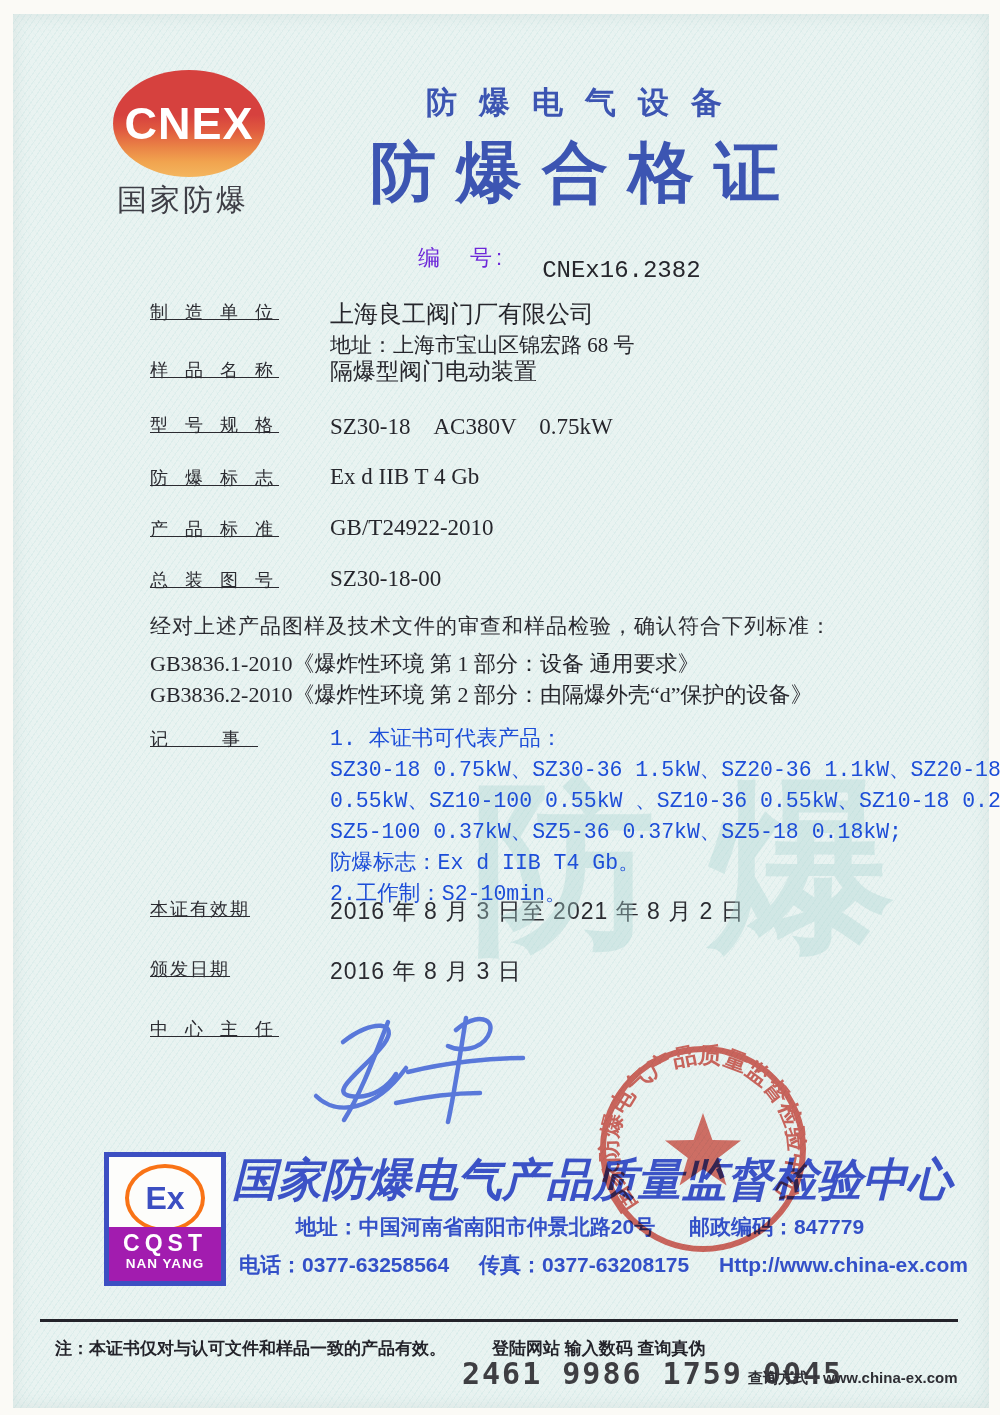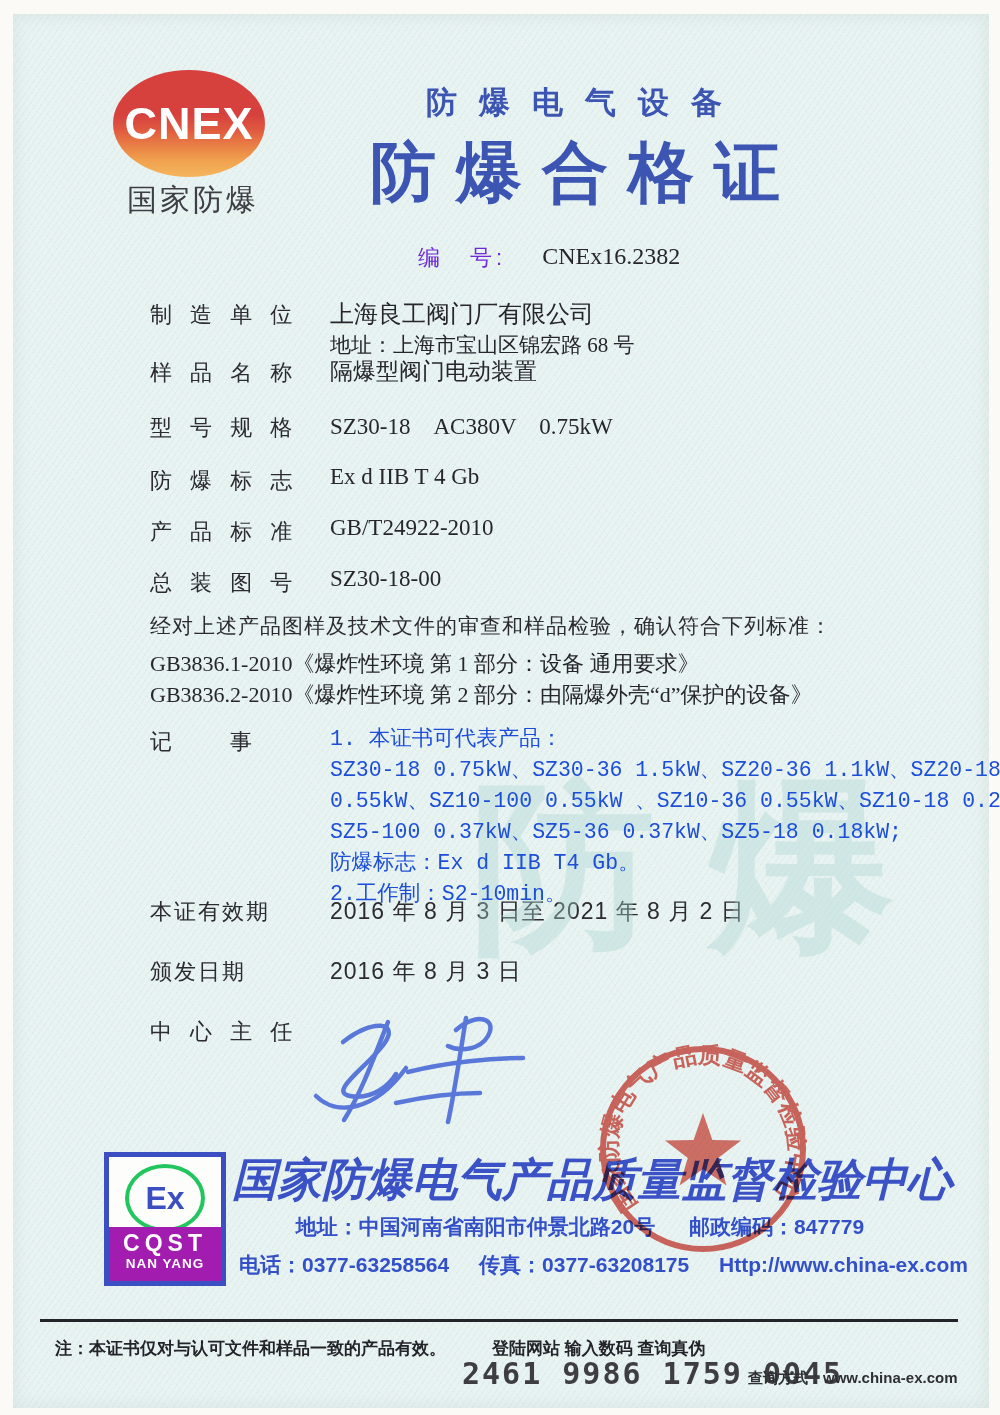--- a/index.html
+++ b/index.html
@@ -15,33 +15,33 @@
 
   
   .watermark{left:470px;top:745px;font-size:185px;font-weight:bold;letter-spacing:55px;
              color:rgba(170,214,210,0.38);z-index:1;font-family:"Liberation Sans",sans-serif;}
 
   
   .cnex-oval{left:113px;top:70px;width:152px;height:107px;border-radius:50%;
              background:linear-gradient(180deg,#d6413e 0%,#d6413e 42%,#e0593f 56%,#ea8346 72%,#f1a44f 86%,#f4b65e 100%);
              display:flex;align-items:center;justify-content:center;z-index:2;text-align:center;}
   .cnex-text{color:#fff;font-size:45px;font-weight:bold;letter-spacing:1px;}
-  .cnex-caption{left:109px;top:180px;width:168px;text-align:center;font-size:30px;color:#3e3e46;letter-spacing:3px;z-index:2;}
+  .cnex-caption{left:99px;top:180px;width:168px;text-align:center;font-size:30px;color:#3e3e46;letter-spacing:3px;z-index:2;}
 
   
   .supertitle{left:340px;top:82px;width:490px;text-align:center;font-size:31px;font-weight:bold;
               color:#3c55b2;letter-spacing:22px;z-index:2;}
   .maintitle{left:330px;top:128px;width:510px;text-align:center;font-size:66px;font-weight:bold;
              color:#3c55b2;letter-spacing:20px;z-index:2;}
   .cert-no{left:418px;top:243px;display:flex;gap:36px;z-index:2;}
   .cert-no .lab{font-size:22px;color:#6d28d9;letter-spacing:4px;}
-  .cert-no .num{font-size:24px;color:#26262c;font-family:Liberation Serif, serif;}
+  .cert-no .num{font-size:24px;color:#26262c;font-family:Liberation Mono, monospace;margin-top:14px;}
 
   
-  .lbl{font-size:22px;color:#2b2b31;letter-spacing:6px;white-space:nowrap;}
+  .lbl{font-size:18px;color:#2b2b31;letter-spacing:6px;white-space:nowrap;text-decoration:underline;}
   .val{font-size:23px;color:#26262c;font-family:"Liberation Serif",serif;white-space:nowrap;}
   .row{z-index:2;}
   .rl{left:150px;} .rv{left:330px;}
 
   
   .standards{left:150px;top:612px;width:730px;z-index:2;}
   .standards .intro{font-size:21px;color:#2b2b31;letter-spacing:1px;margin-bottom:8px;}
   .standards .item{font-size:22px;color:#26262c;font-family:"Liberation Serif",serif;line-height:31px;}
 
   
@@ -51,21 +51,21 @@
   .sans-val{font-size:23px;color:#2b2b31;font-family:"Liberation Sans",sans-serif;letter-spacing:1px;white-space:nowrap;}
 
   
   .signature{left:288px;top:1000px;z-index:3;}
 
   
   .stamp{left:588px;top:1033px;z-index:4;opacity:.88;mix-blend-mode:multiply;}
 
   
   .ex-logo{left:104px;top:1152px;width:122px;height:134px;border:5px solid #3c4fc2;background:#fdfdfb;z-index:2;box-sizing:border-box;}
-  .ex-circle{width:72px;height:60px;border:4px solid #22c55e;border-radius:50%;margin:7px auto 0 auto;
+  .ex-circle{width:72px;height:60px;border:4px solid #f97316;border-radius:50%;margin:7px auto 0 auto;
              display:flex;align-items:center;justify-content:center;color:#3c4fc2;font-size:32px;font-weight:bold;}
   .ex-bottom{position:absolute;left:0;right:0;bottom:0;height:54px;background:#a21caf;color:#fff;text-align:center;}
   .ex-cqst{font-size:23px;font-weight:bold;letter-spacing:5px;line-height:26px;margin-top:3px;}
   .ex-city{font-size:13.5px;font-weight:bold;letter-spacing:1px;line-height:16px;}
 
   .center-name{left:232px;top:1150px;width:700px;text-align:center;font-size:45px;font-weight:bold;font-style:italic;
                color:#3b52c6;font-family:"Liberation Serif",serif;white-space:nowrap;z-index:2;letter-spacing:0px;}
   .addr-line{left:230px;top:1213px;width:700px;text-align:center;z-index:2;font-size:21px;font-weight:bold;color:#3350c8;white-space:nowrap;}
   .addr-line span{margin:0 14px;text-align:right;}
   .phone-line{left:180px;top:1251px;width:800px;text-align:right;z-index:2;font-size:21px;font-weight:bold;color:#3350c8;white-space:nowrap;}

